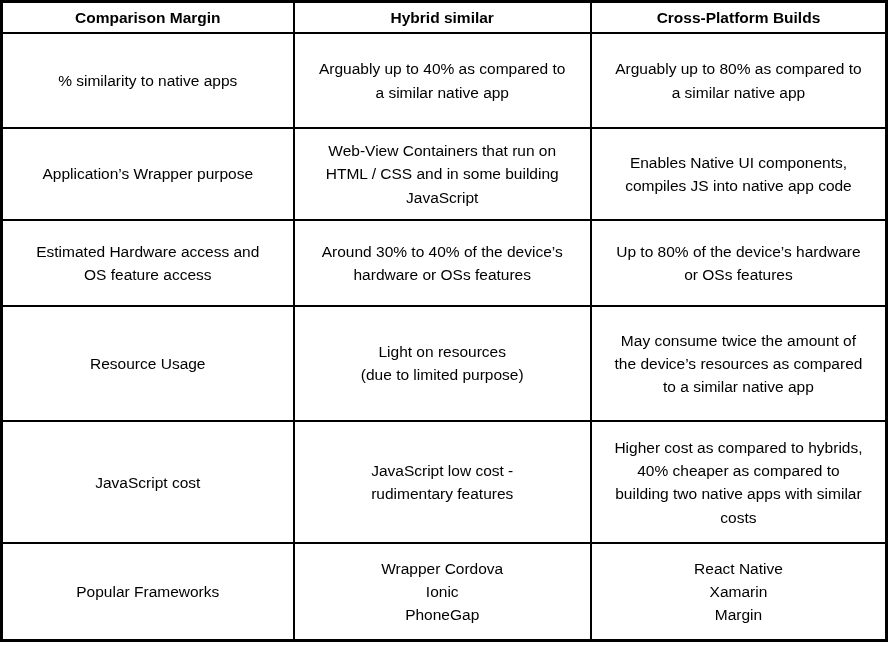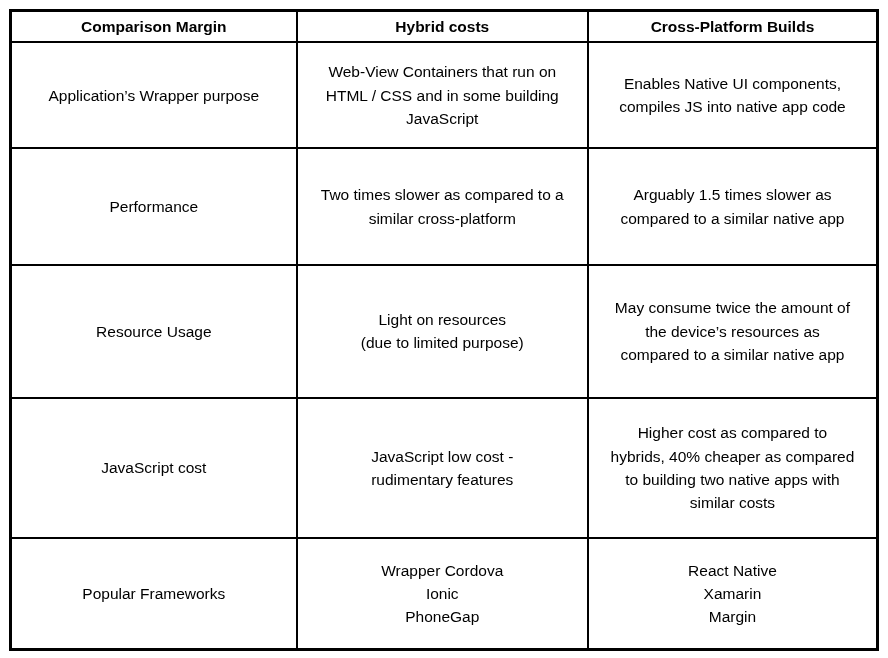--- a/index.html
+++ b/index.html
@@ -5,21 +5,21 @@
   * { box-sizing: border-box; }
   html, body {
     margin: 0;
     padding: 0;
     background: #ffffff;
     font-family: "Liberation Sans", sans-serif;
   }
   .page {
     width: 888px;
     height: 658px;
-    padding: 9px;
+    padding: 0;
     background: #ffffff;
   }
   table.comparison {
     width: 100%;
     height: 642px;
     border-collapse: collapse;
     table-layout: fixed;
     border: 3px solid #000000;
   }
   col.c0 { width: 33.0%; }
@@ -56,34 +56,39 @@
 <div class="page">
   <table class="comparison">
     <colgroup>
       <col class="c0">
         <col class="c1">
         <col class="c2">
     </colgroup>
     <thead>
       <tr class="hdr">
         <th>Comparison Margin</th>
-        <th>Hybrid costs</th>
+        <th>Hybrid similar</th>
         <th>Cross-Platform Builds</th>
       </tr>
     </thead>
     <tbody>
+      <tr class="r0">
+        <td>% similarity to native apps</td>
+        <td>Arguably up to 40% as compared to a similar native app</td>
+        <td>Arguably up to 80% as compared to a similar native app</td>
+      </tr>
       <tr class="r1">
         <td>Application’s Wrapper purpose</td>
         <td>Web-View Containers that run on HTML / CSS and in some building JavaScript</td>
         <td>Enables Native UI components, compiles JS into native app code</td>
       </tr>
-      <tr class="r3">
-        <td>Performance</td>
-        <td>Two times slower as compared to a similar cross-platform</td>
-        <td>Arguably 1.5 times slower as compared to a similar native app</td>
+      <tr class="r2">
+        <td>Estimated Hardware access and OS feature access</td>
+        <td>Around 30% to 40% of the device’s hardware or OSs features</td>
+        <td>Up to 80% of the device’s hardware or OSs features</td>
       </tr>
       <tr class="r4">
         <td>Resource Usage</td>
         <td>Light on resources
 (due to limited purpose)</td>
         <td>May consume twice the amount of the device’s resources as compared to a similar native app</td>
       </tr>
       <tr class="r5">
         <td>JavaScript cost</td>
         <td>JavaScript low cost -

